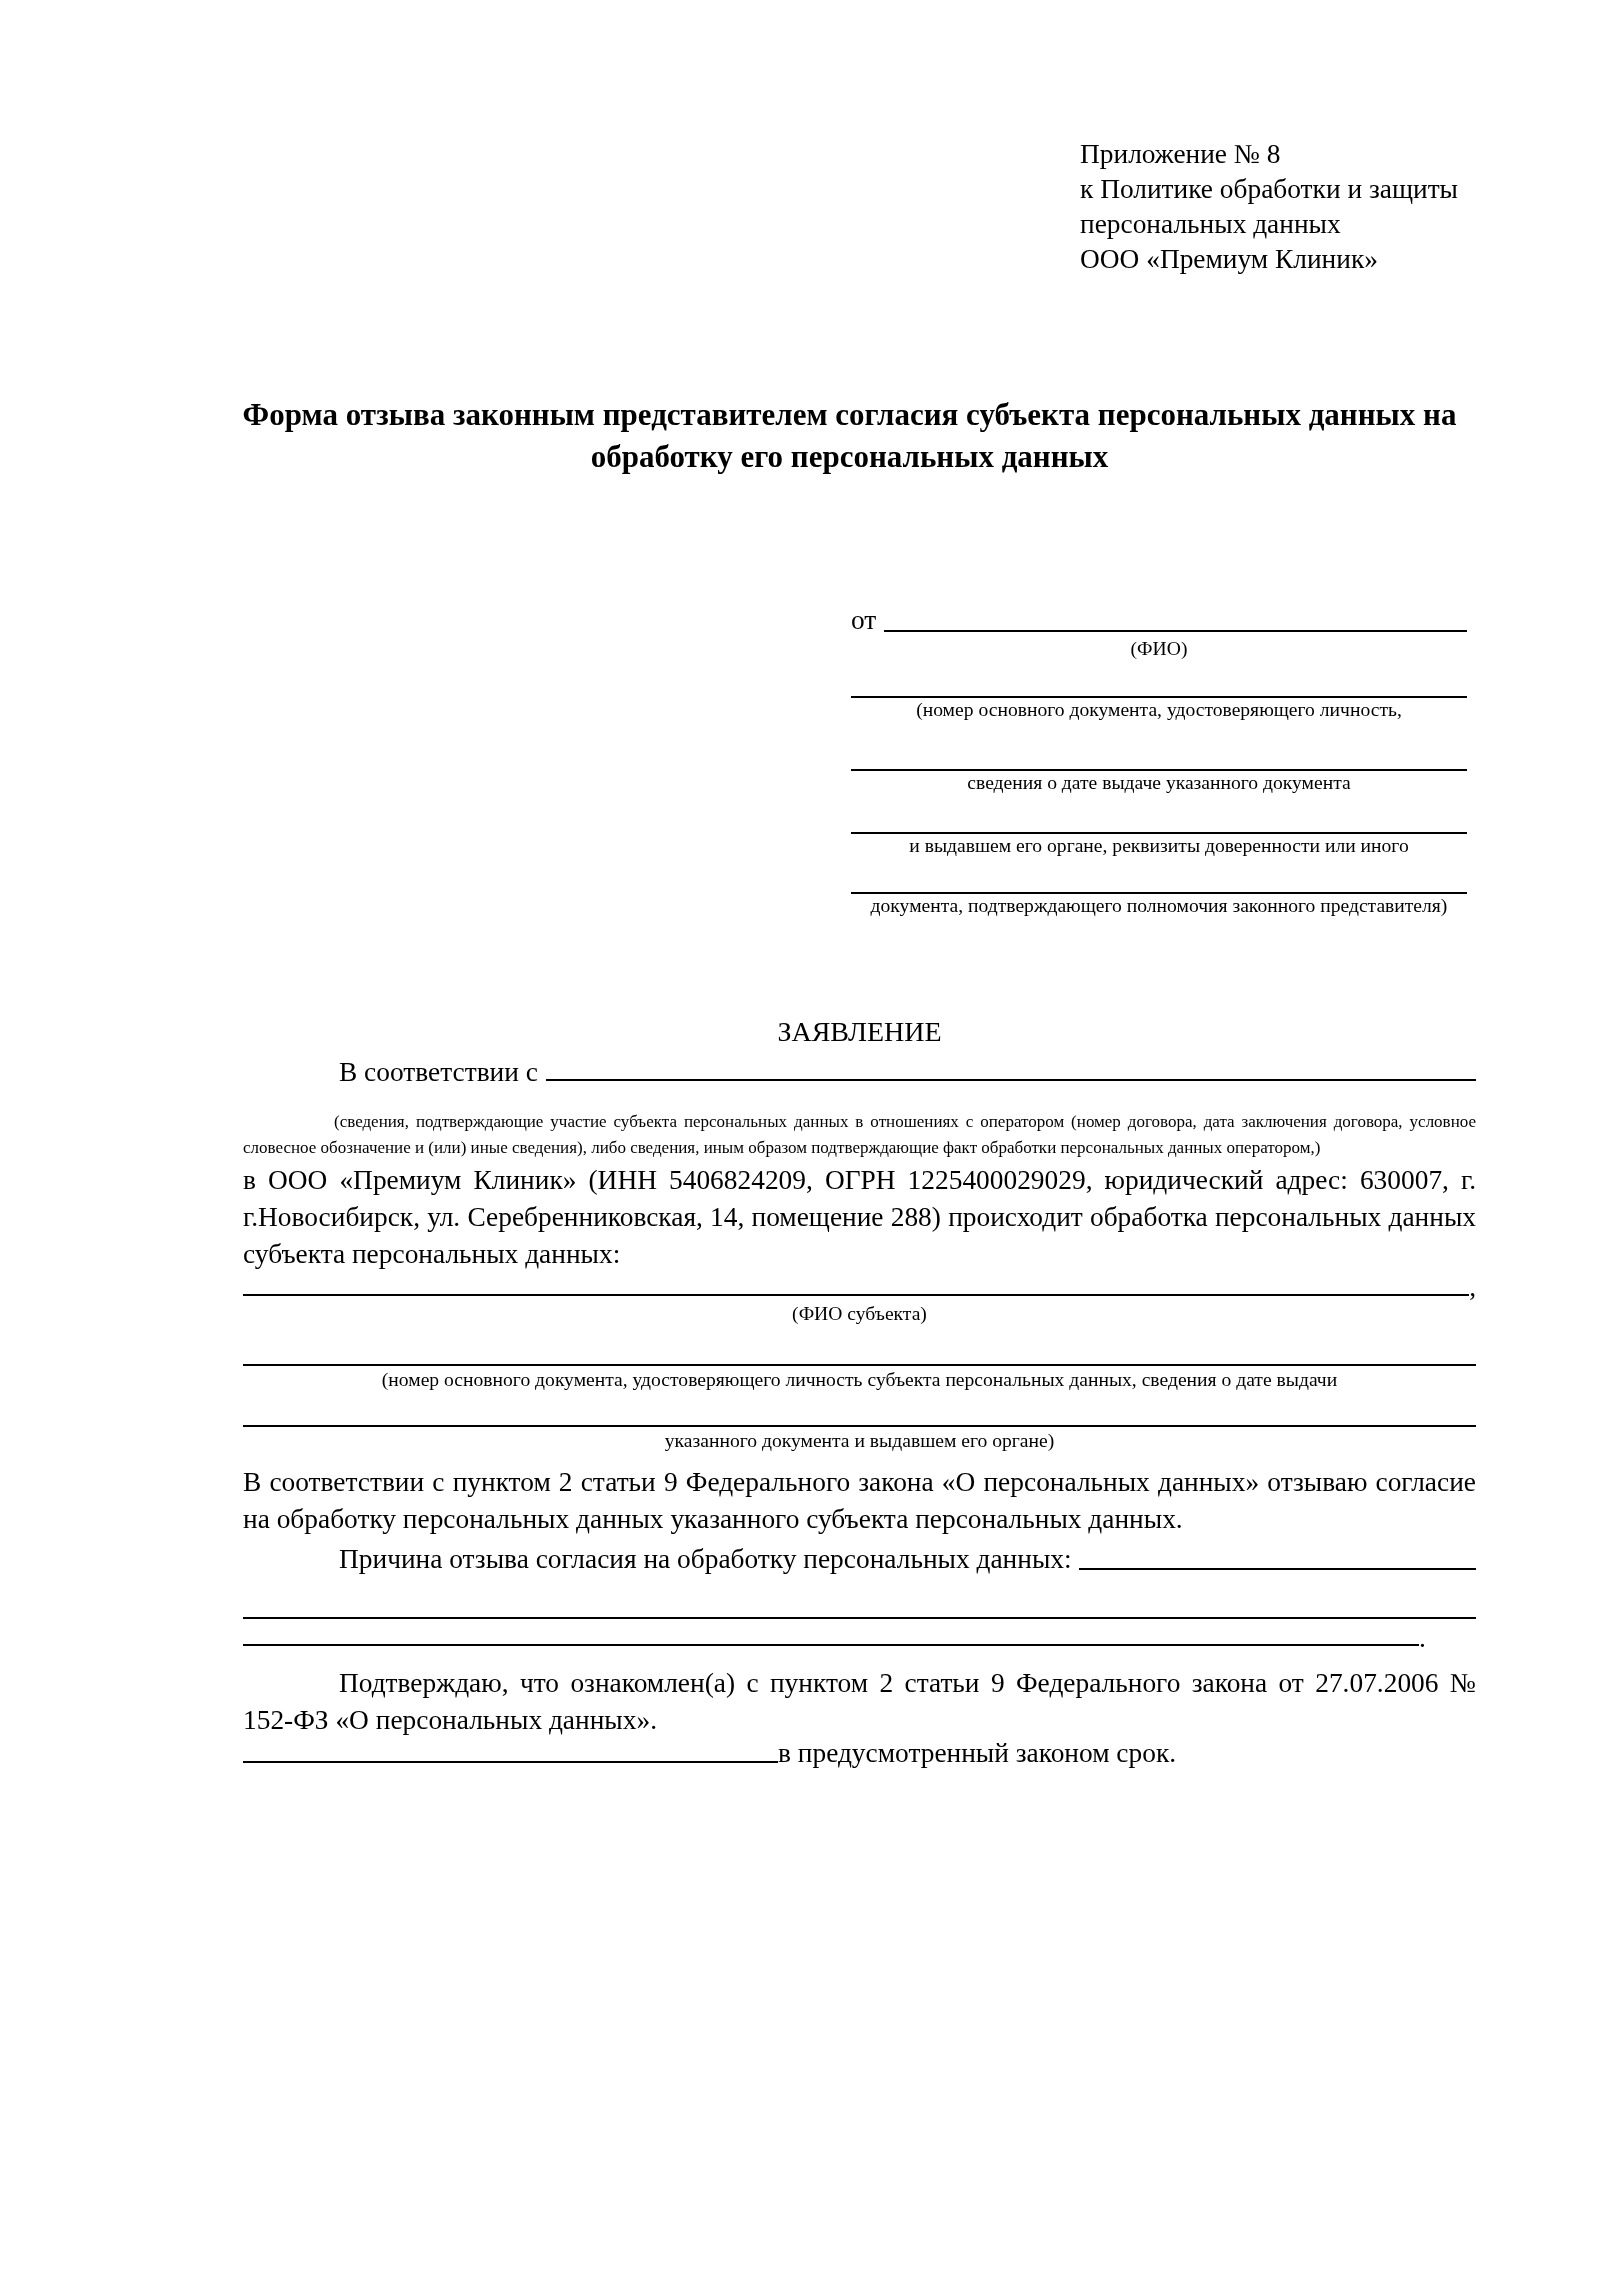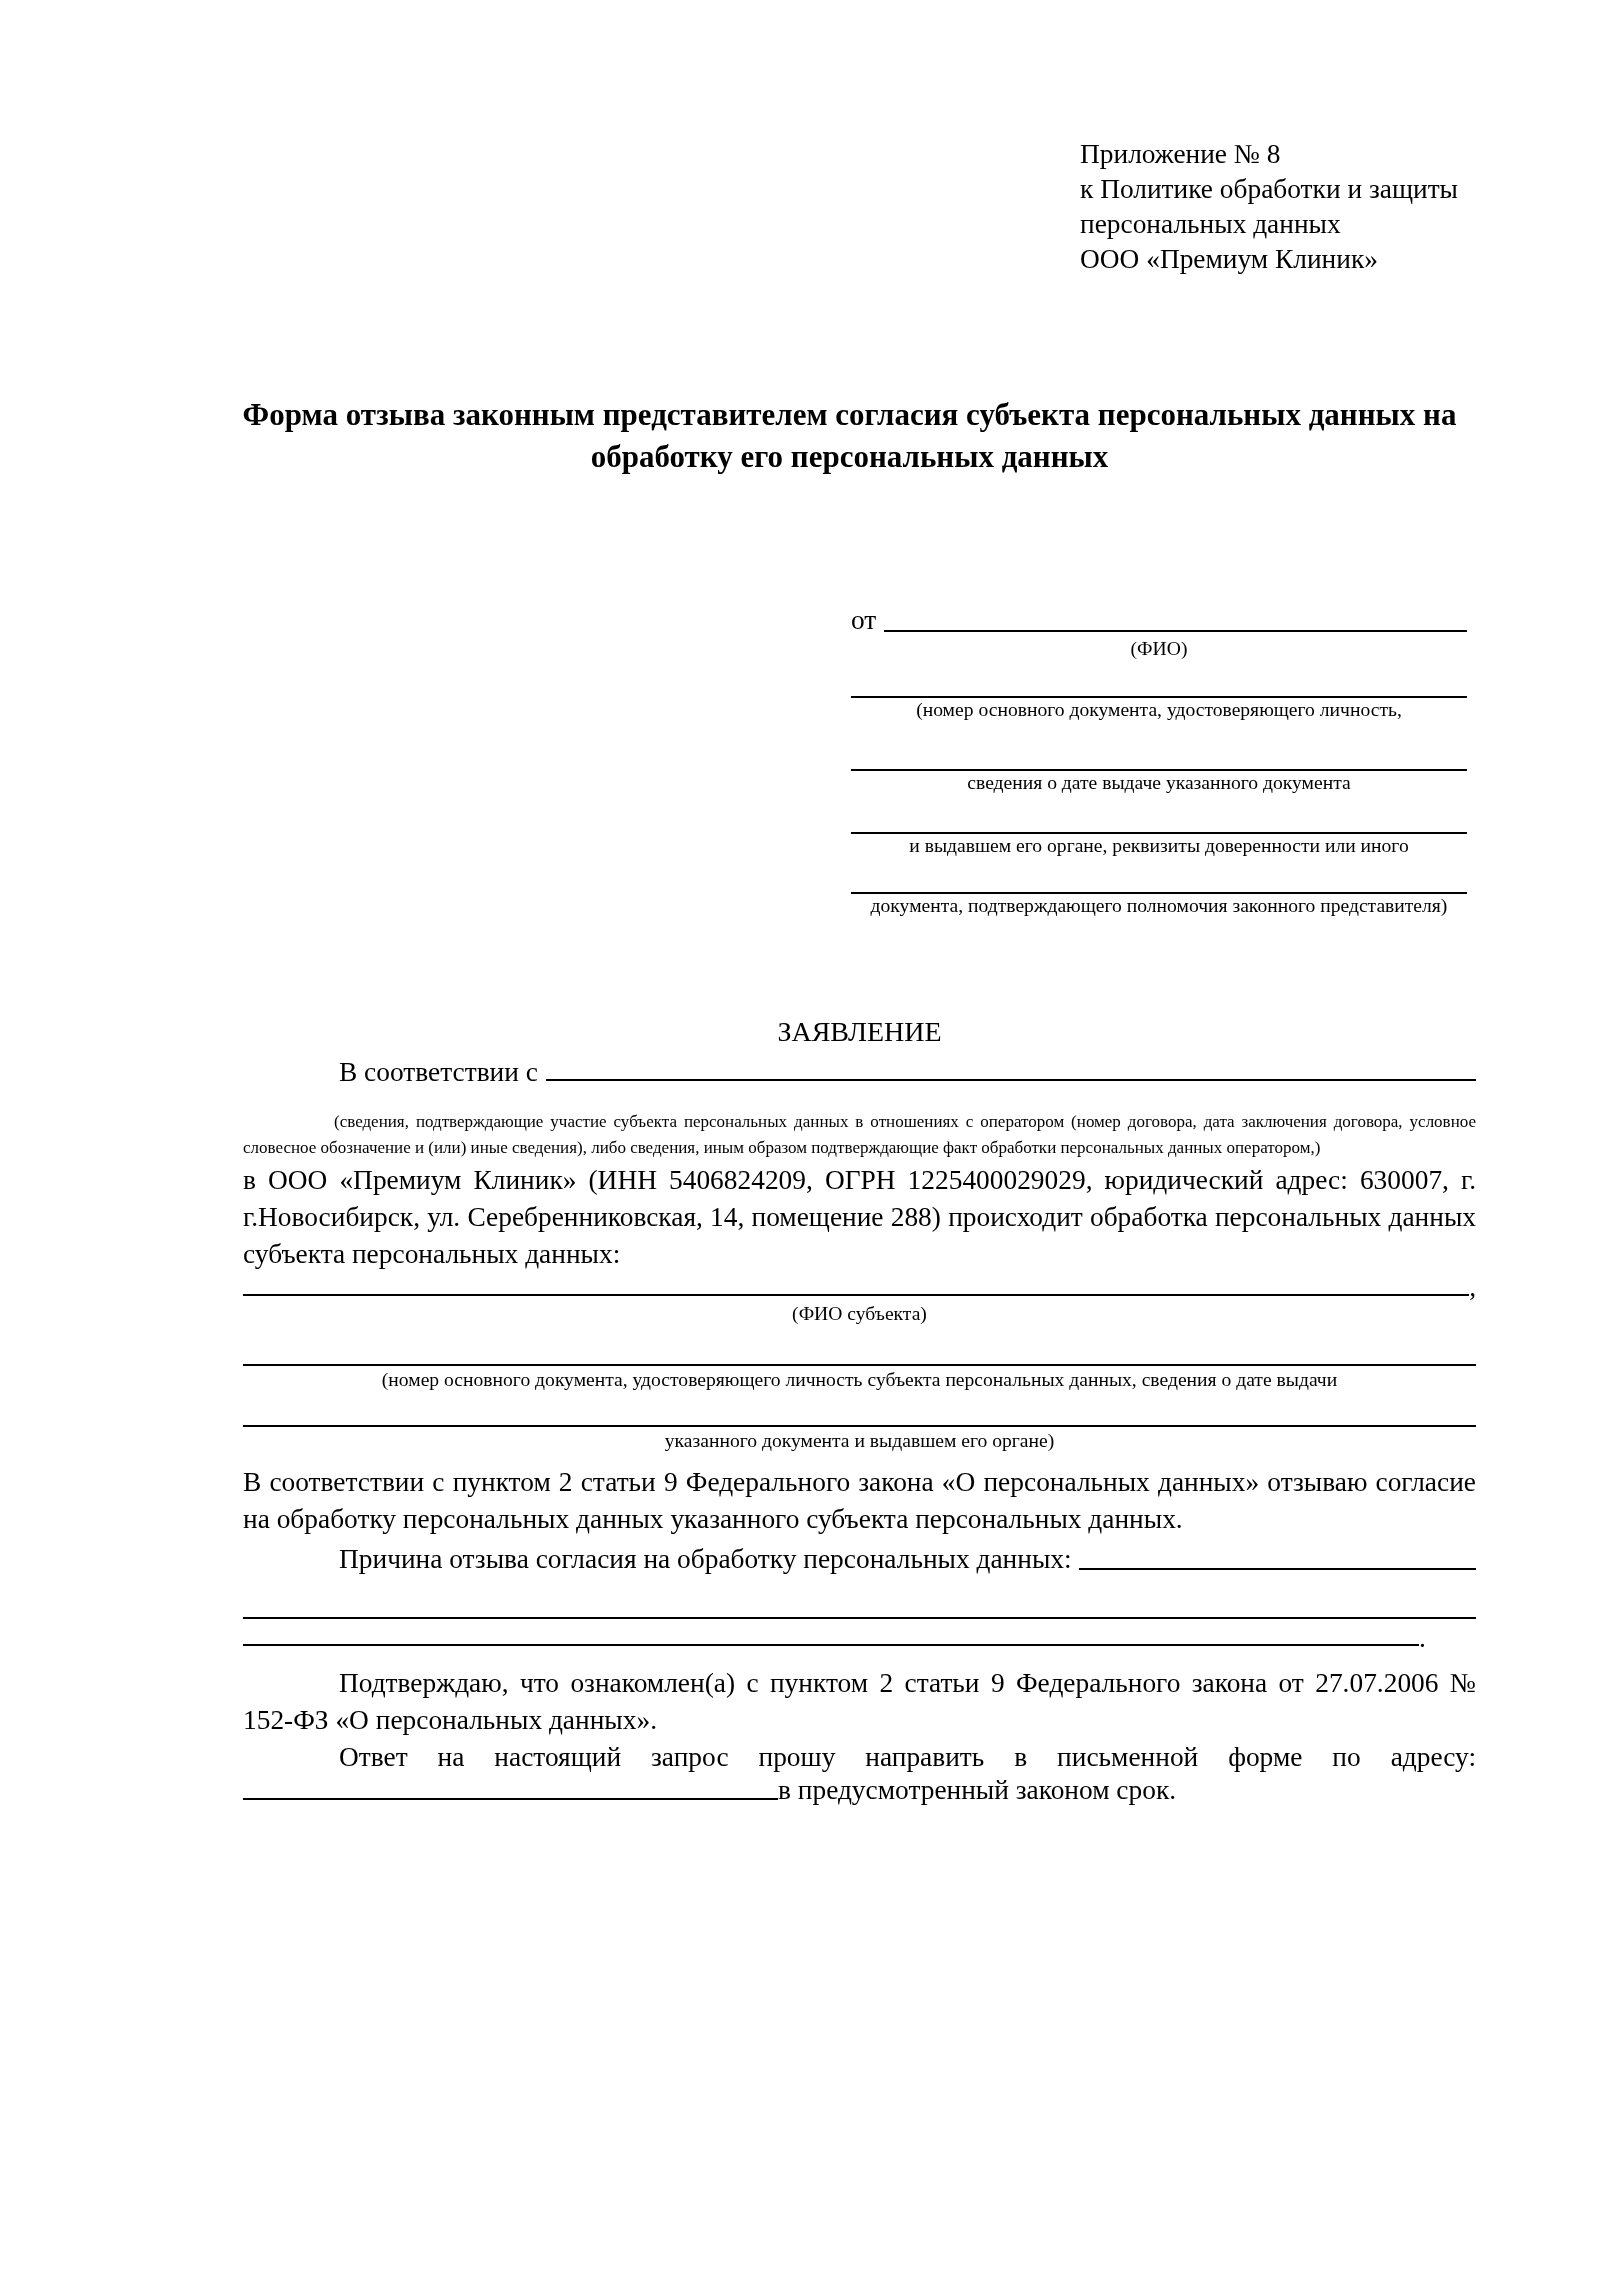--- a/index.html
+++ b/index.html
@@ -179,21 +179,20 @@
 
     <div class="blank-field"></div>
 
     <div class="row period-row">
       <span class="uline"></span>
       <span class="suffix">.</span>
     </div>
 
     <p class="body-p indent-p confirm-p">Подтверждаю, что ознакомлен(а) с пунктом 2 статьи 9 Федерального закона от 27.07.2006 № 152-ФЗ «О персональных данных».</p>
 
-    <p class="body-p indent-p reply-p">Ответ на настоящий запрос прошу направить в письменной форме по адресу:</p>
 
     <div class="row reply-row">
       <span class="uline"></span>
       <span class="reply-suffix">в предусмотренный законом срок.</span>
     </div>
   </div>
 
   <div class="footer">
     <span class="date">«___» _________20__г.</span>
     <span class="sig-group">

